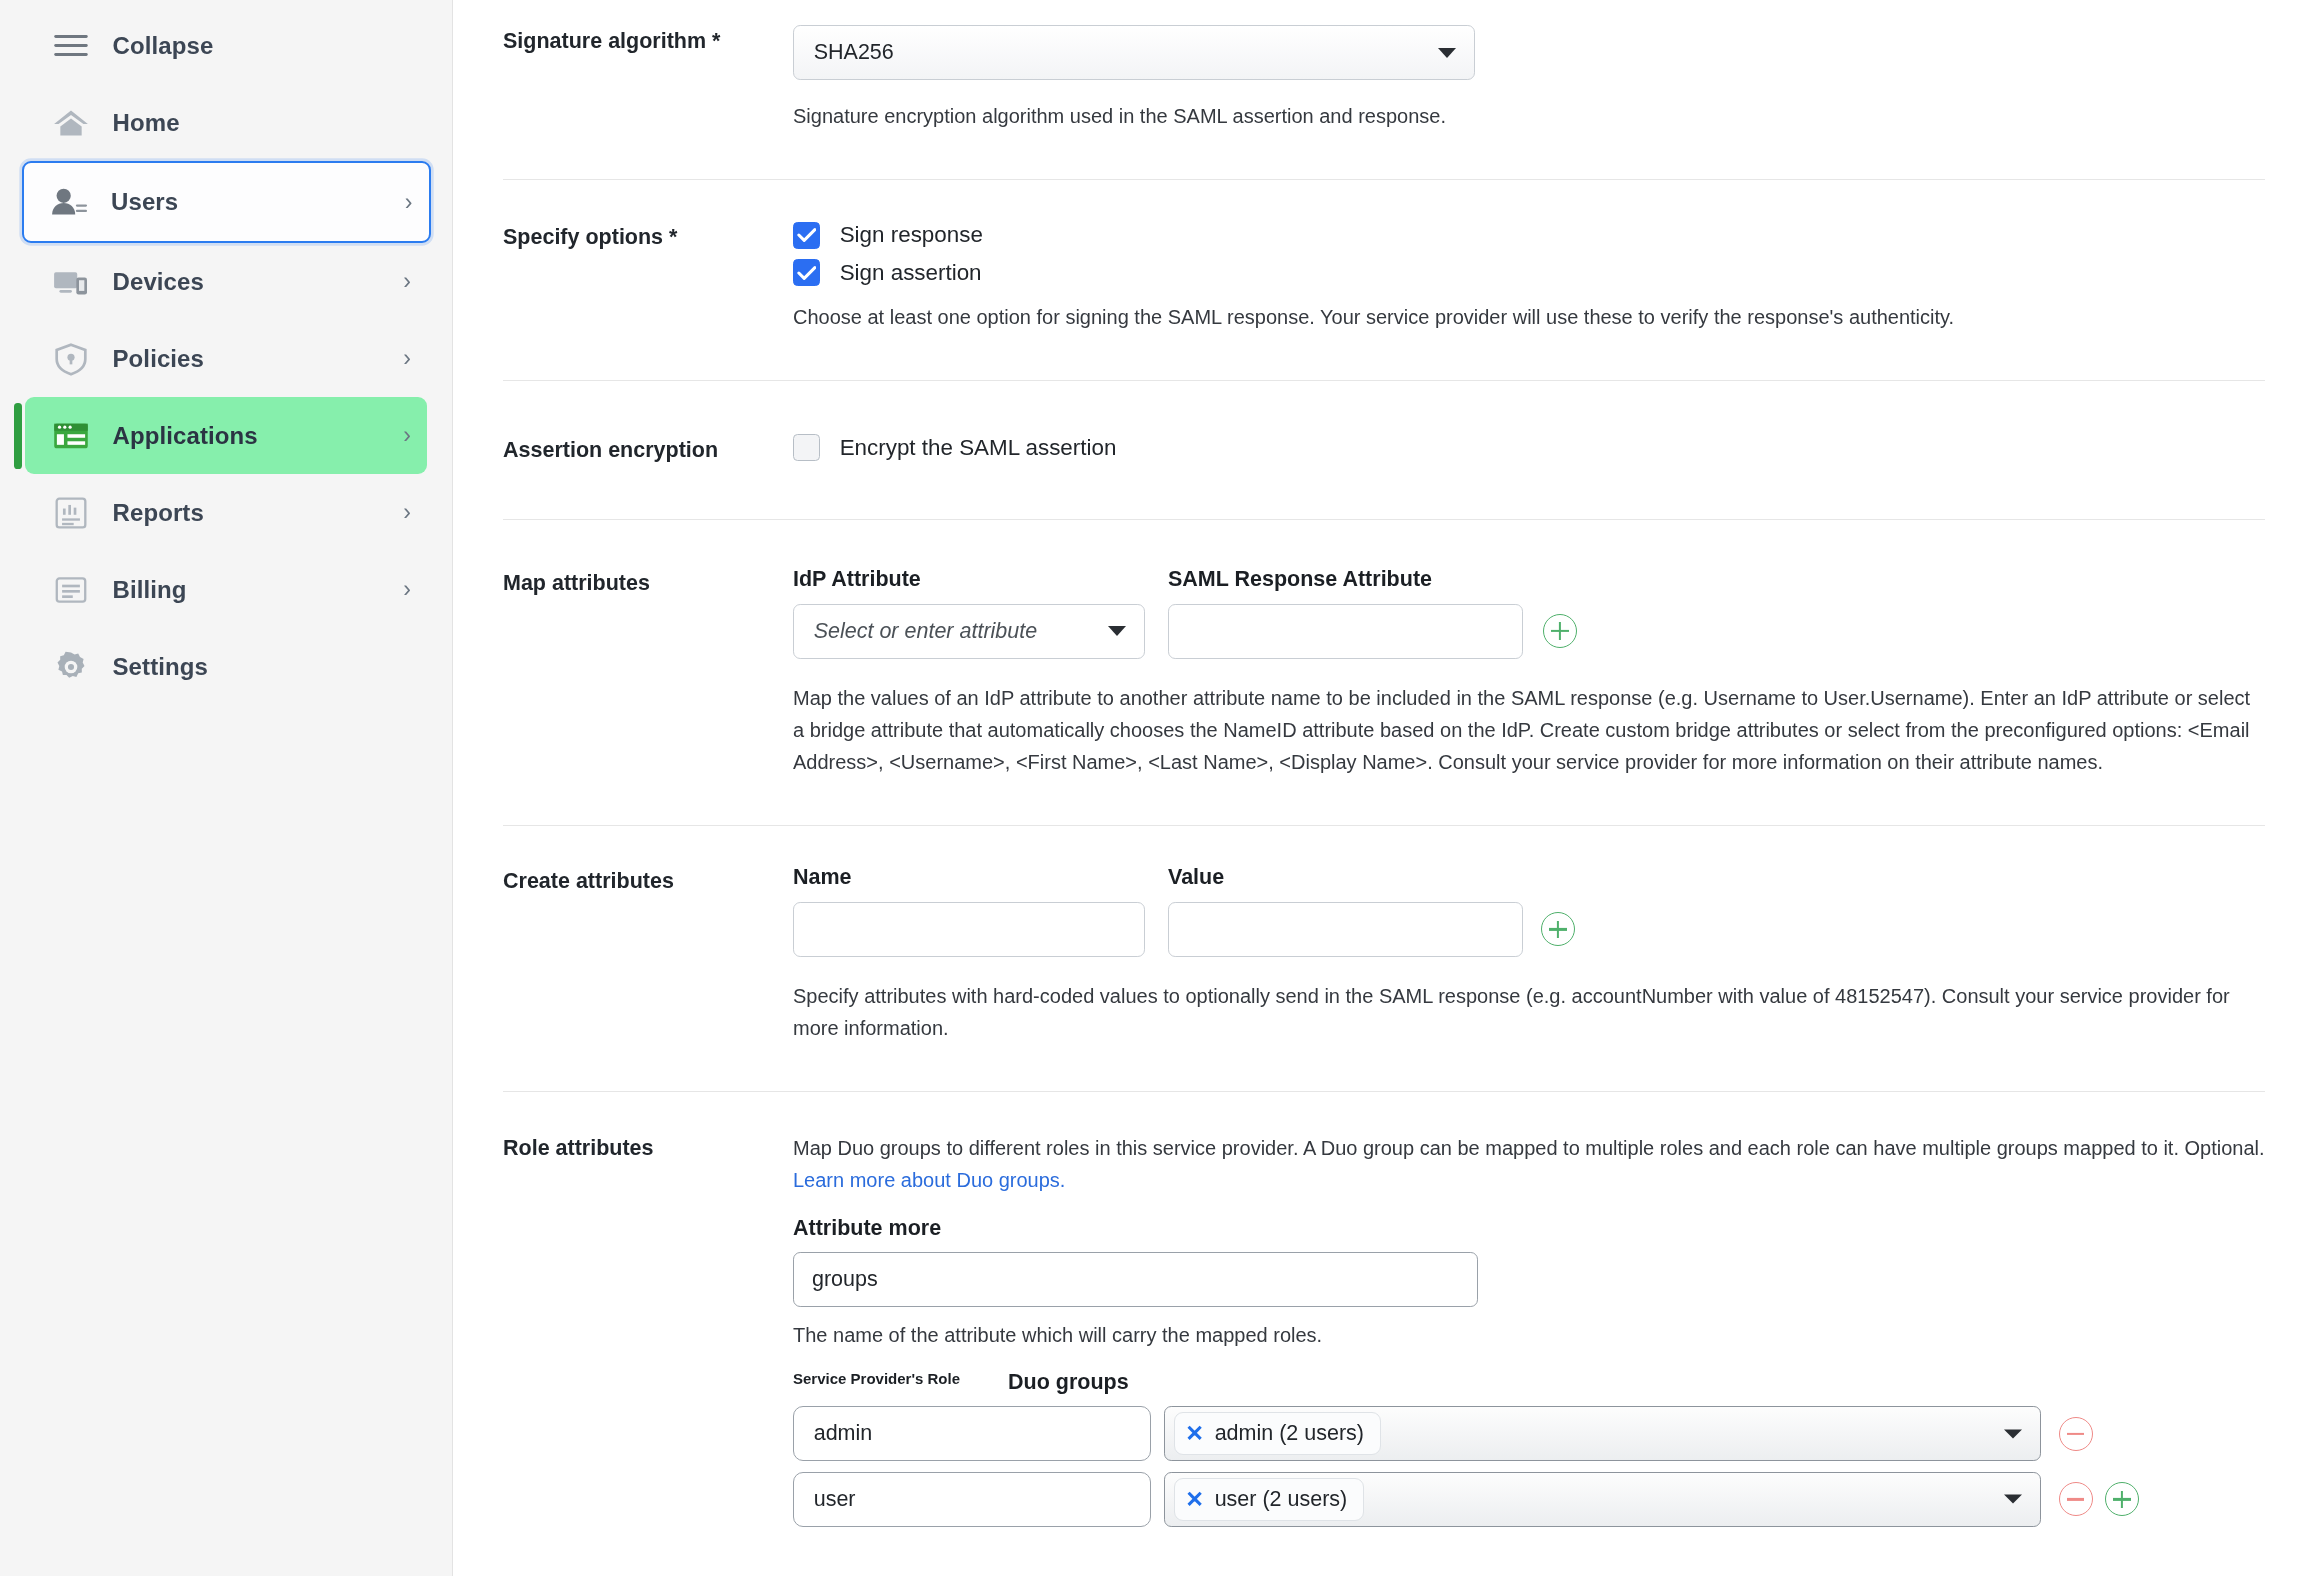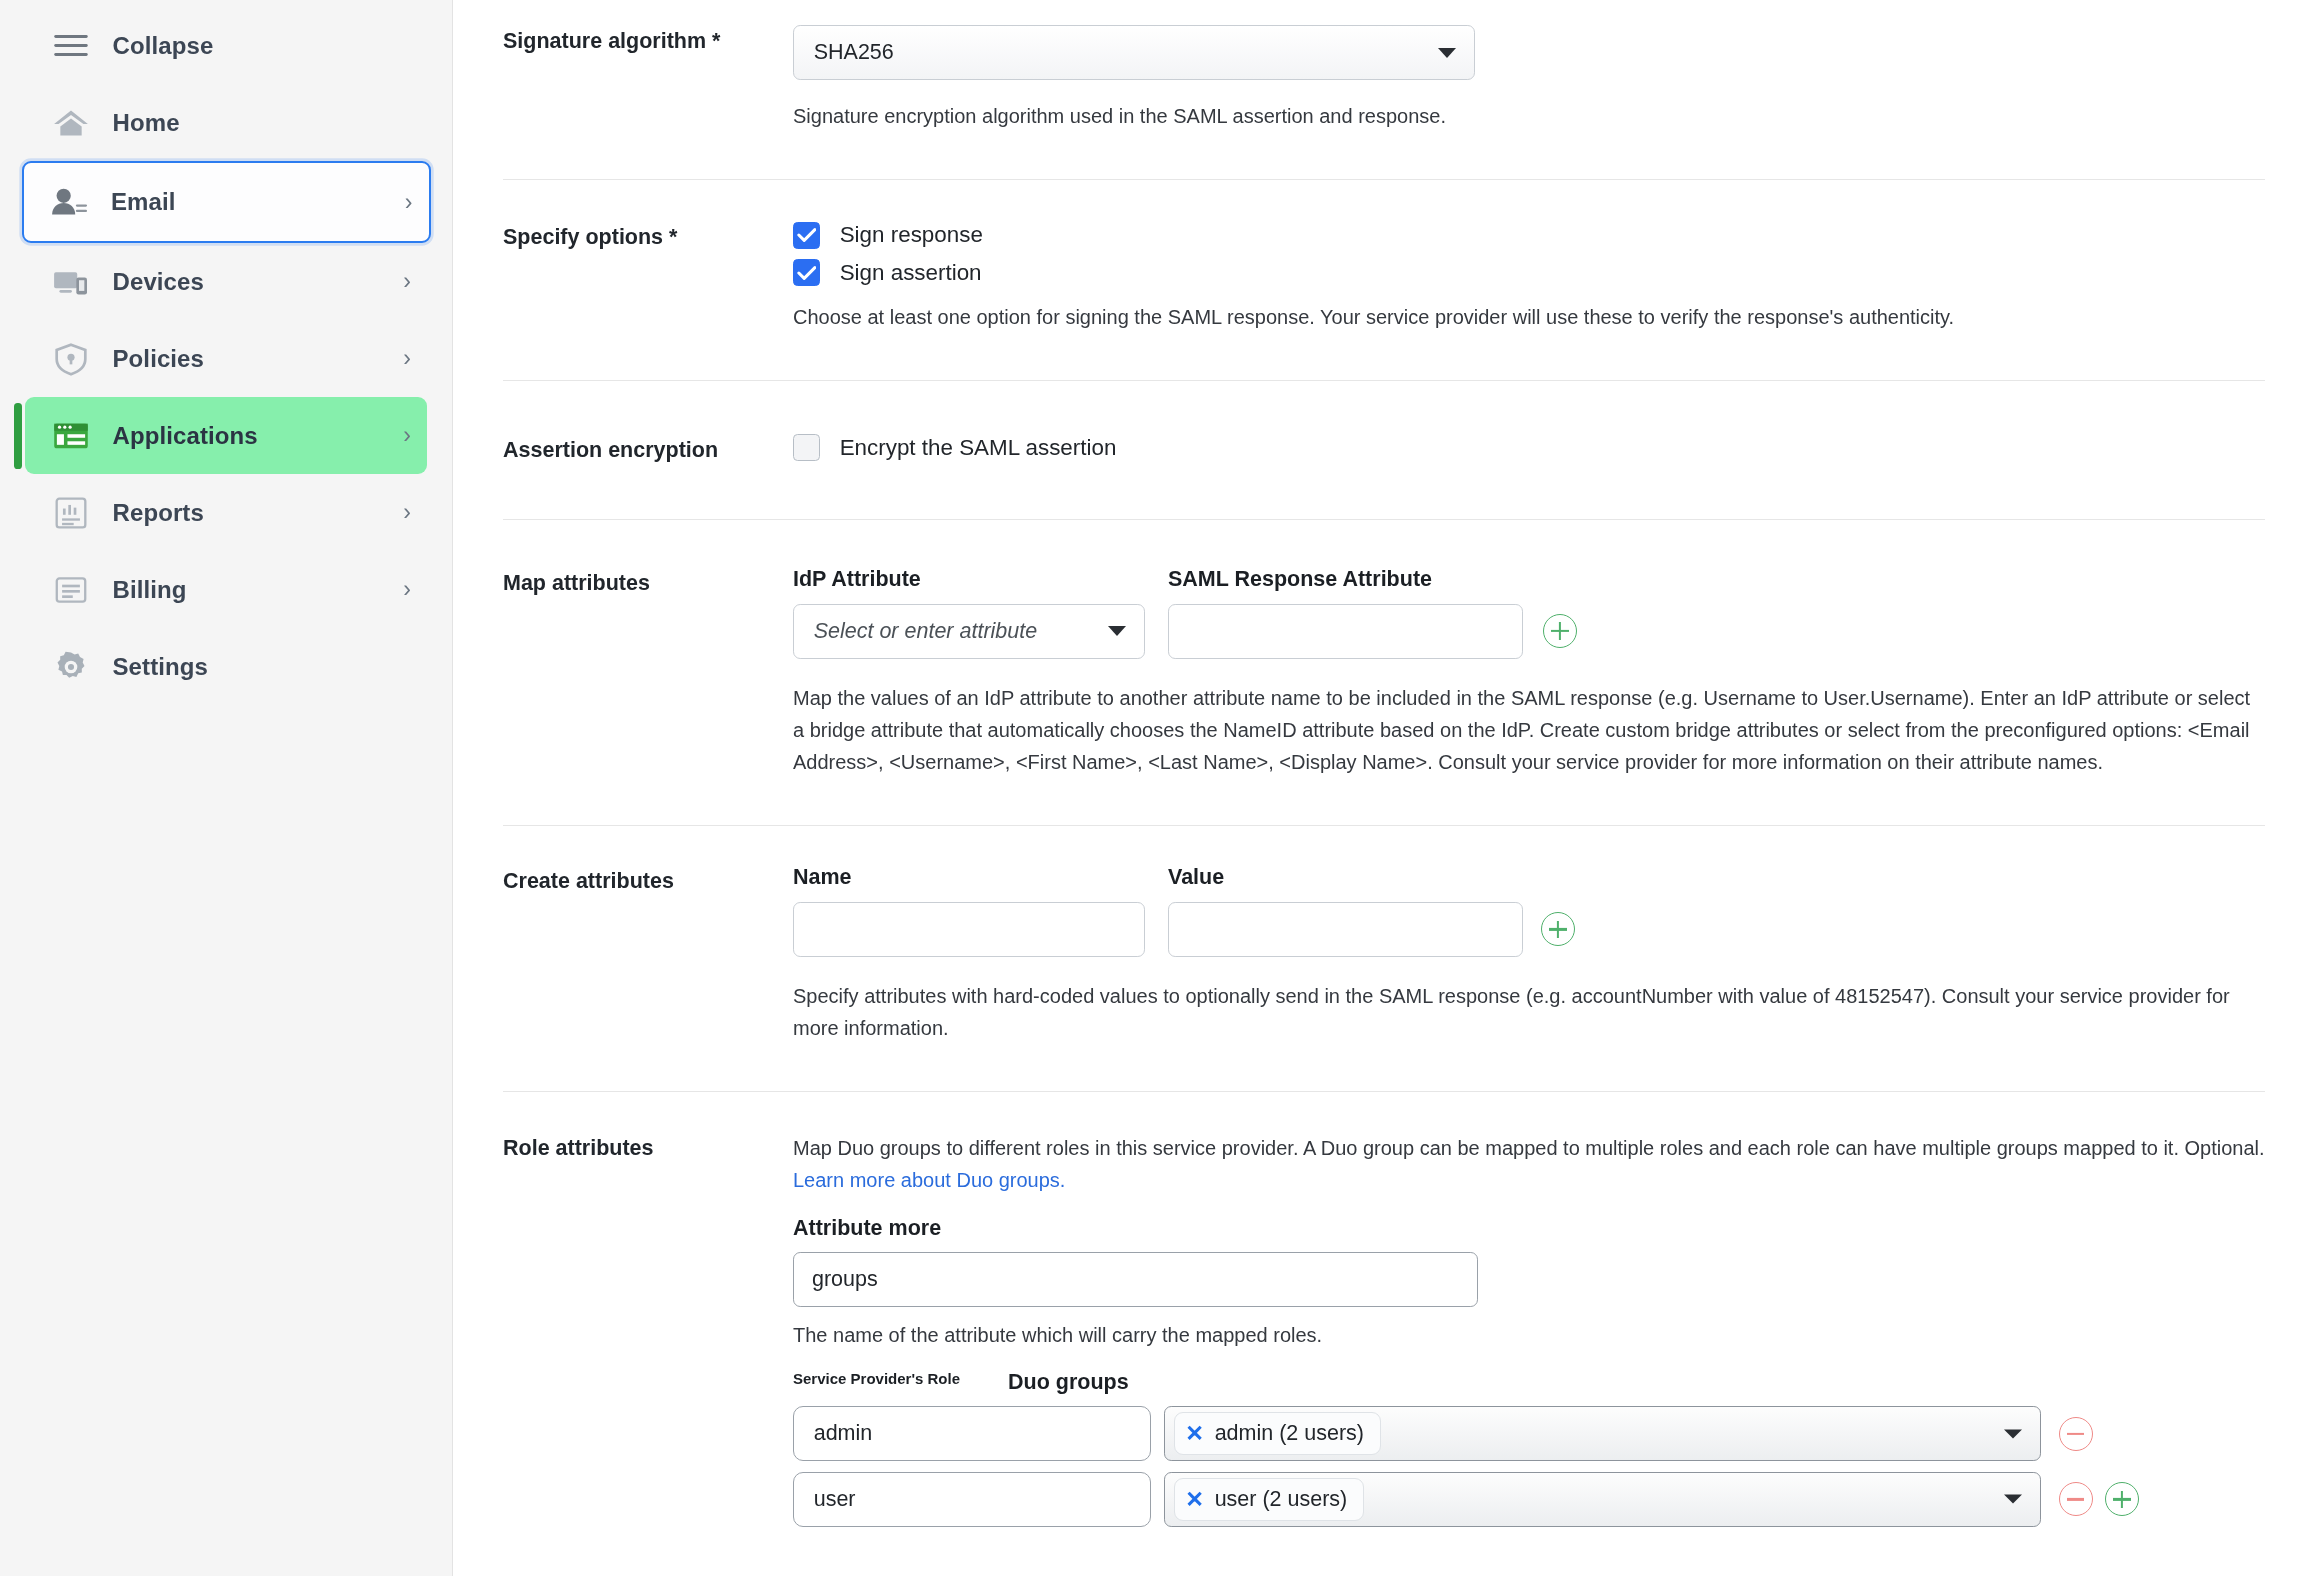--- a/index.html
+++ b/index.html
@@ -253,21 +253,21 @@
       <span class="ico">
         <svg width="38" height="32" viewBox="0 0 42 36">
             <circle cx="15" cy="11" r="8" fill="#6f7780"></circle>
             <path d="M2 32 c0-8 6-13 13-13 s13 5 13 13 Z" fill="#6f7780"></path>
             <g stroke="#8d949c" stroke-width="2.6" stroke-linecap="round">
               <line x1="30" y1="22" x2="40" y2="22"></line>
               <line x1="30" y1="28" x2="40" y2="28"></line>
             </g>
           </svg>
       </span>
-      <span class="lbl">Email</span>
+      <span class="lbl">Users</span>
       <span class="chev">›</span>
     </div>
 
     <div class="nav-item">
       <span class="ico">
         <svg width="38" height="32" viewBox="0 0 42 36">
             <rect x="2" y="7" width="26" height="18" rx="2" fill="#b0b7bf"></rect>
             <rect x="8" y="27" width="14" height="3" rx="1.5" fill="#b0b7bf"></rect>
             <rect x="27" y="13" width="12" height="19" rx="2.5" fill="#8d949c"></rect>
             <rect x="30" y="16" width="6" height="12" fill="#e8eaec"></rect>

